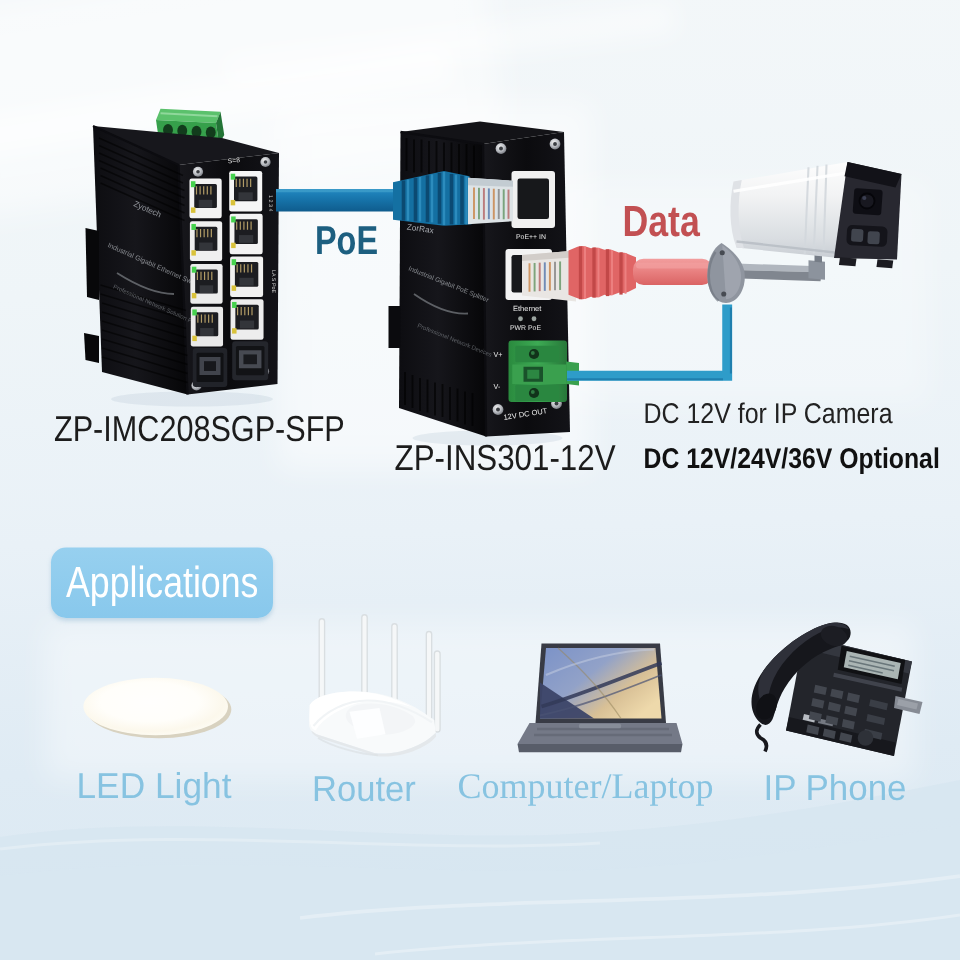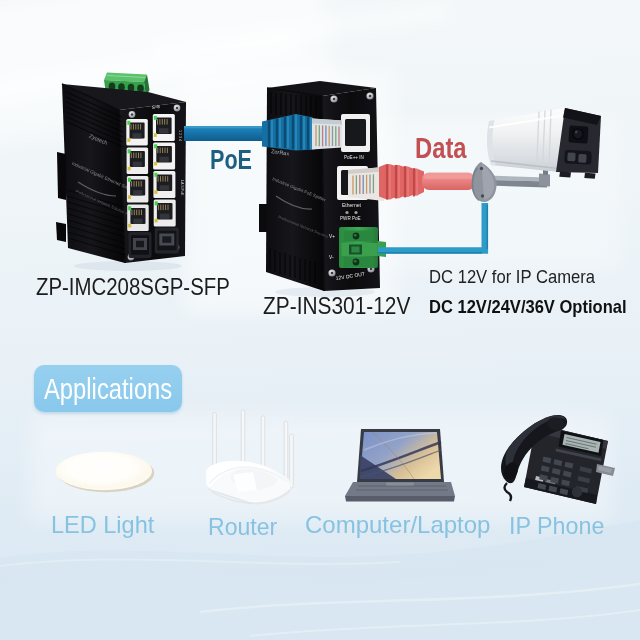--- a/index.html
+++ b/index.html
@@ -507,14 +507,14 @@
   <div class="txt" style="left:36px;top:275px;font-size:24px;color:#1c1c1c;transform:scaleX(0.85);">ZP-IMC208SGP-SFP</div>
   <div class="txt" style="left:263px;top:294px;font-size:24px;color:#1c1c1c;transform:scaleX(0.87);">ZP-INS301-12V</div>
   <div class="txt" style="left:429px;top:267px;font-size:19px;color:#222;transform:scaleX(0.875);">DC 12V for IP Camera</div>
   <div class="txt" style="left:429px;top:297px;font-size:19px;font-weight:700;color:#111;transform:scaleX(0.87);">DC 12V/24V/36V Optional</div>
 
   <div class="abs" style="left:34px;top:365px;width:148px;height:47px;border-radius:10px;background:linear-gradient(180deg,#97d0ef,#88c8ec);box-shadow:0 2px 3px rgba(120,170,200,0.35);"></div>
   <div class="txt" style="left:44px;top:375px;font-size:29px;color:#ffffff;transform:scaleX(0.82);">Applications</div>
 
   <div class="txt" style="left:51px;top:513px;font-size:24px;color:#87c3e1;transform:scaleX(0.98);">LED Light</div>
   <div class="txt" style="left:208px;top:515px;font-size:24px;color:#87c3e1;transform:scaleX(0.96);">Router</div>
-  <div class="txt" style="left:305px;top:513px;font-size:24px;color:#87c3e1;">Computer/Laptop</div>
+  <div class="txt" style="left:305px;top:513px;font-size:24px;color:#87c3e1;font-family:Liberation Serif, serif;">Computer/Laptop</div>
   <div class="txt" style="left:509px;top:514px;font-size:24px;color:#87c3e1;transform:scaleX(0.97);">IP Phone</div>
 
 </body></html>

